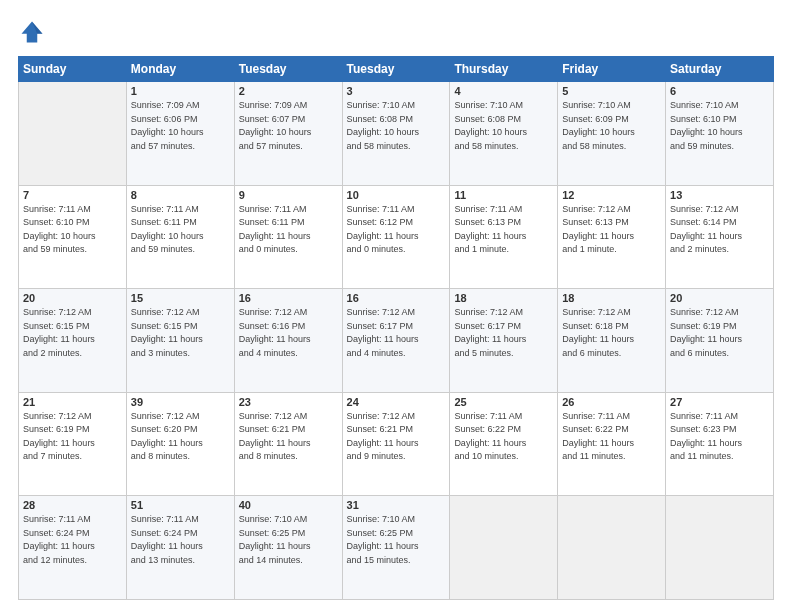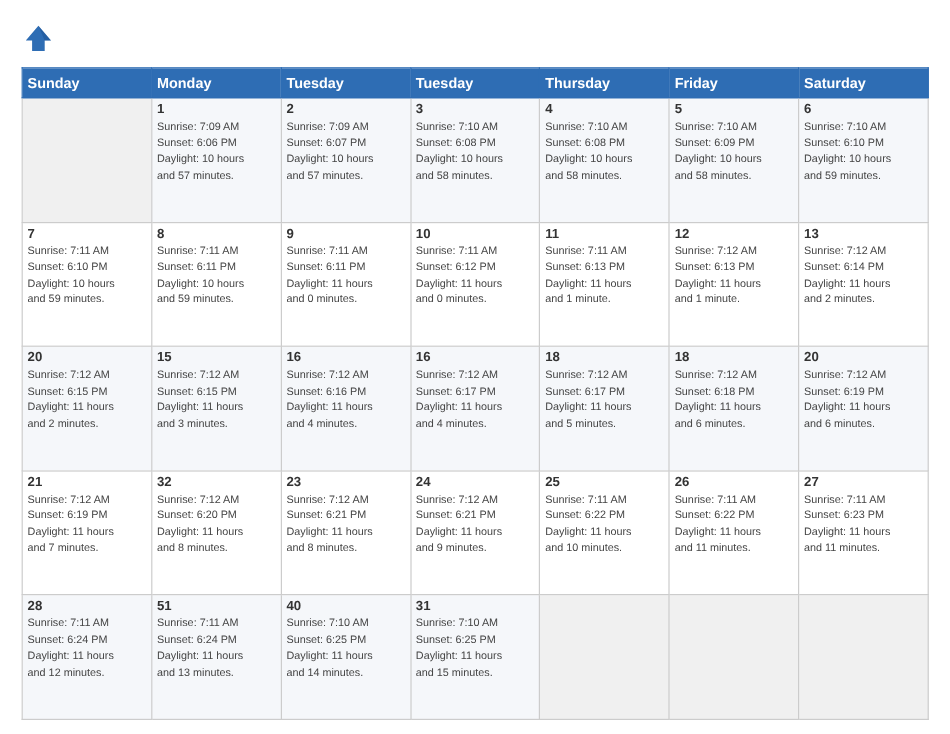--- a/index.html
+++ b/index.html
@@ -280,21 +280,21 @@
         </tr>
         <tr>
           <td>
             <span class="day-num">21</span>
             <div class="day-info" style="white-space: pre-line;">Sunrise: 7:12 AM
 Sunset: 6:19 PM
 Daylight: 11 hours
 and 7 minutes.</div>
           </td>
           <td>
-            <span class="day-num">32</span>
+            <span class="day-num">39</span>
             <div class="day-info" style="white-space: pre-line;">Sunrise: 7:12 AM
 Sunset: 6:20 PM
 Daylight: 11 hours
 and 8 minutes.</div>
           </td>
           <td>
             <span class="day-num">23</span>
             <div class="day-info" style="white-space: pre-line;">Sunrise: 7:12 AM
 Sunset: 6:21 PM
 Daylight: 11 hours

